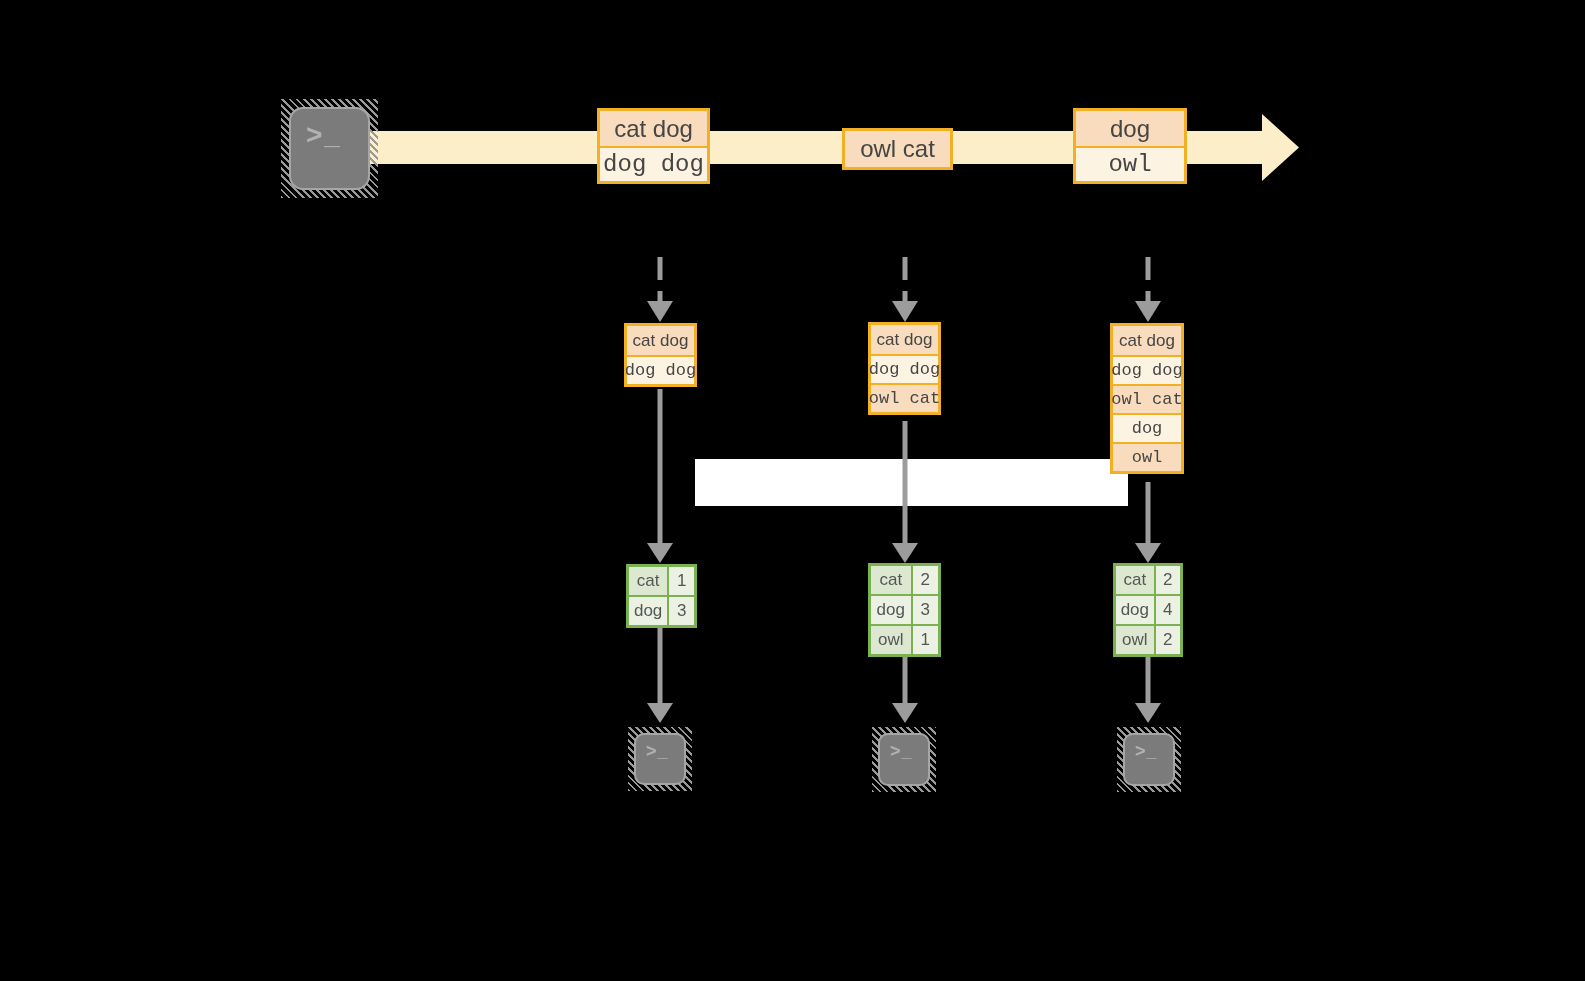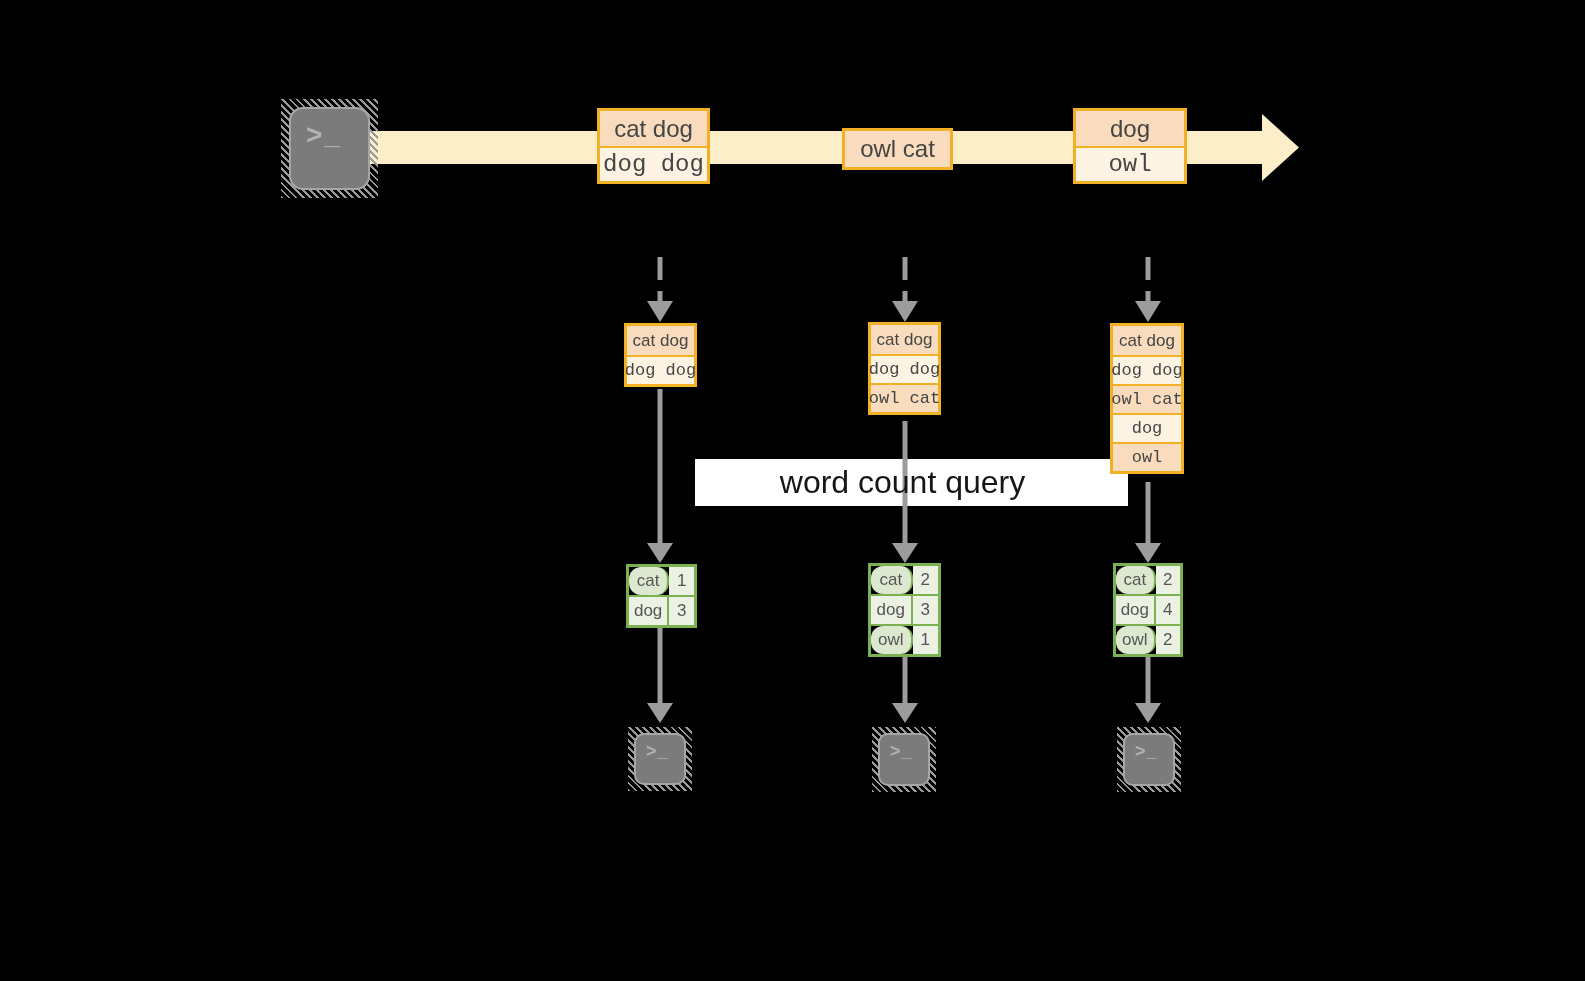--- a/index.html
+++ b/index.html
@@ -28,21 +28,21 @@
   
   .gtable { position:absolute; border:3px solid var(--table-border); display:flex; flex-direction:column; z-index:4; }
   .gtable .row { display:flex; }
   .gtable .row + .row { border-top:2px solid var(--table-border); }
   .gtable .gcell {
     height:28px; display:flex; align-items:center; justify-content:center;
     font-size:17px; color:#565656;
   }
   .gtable .wcell { width:62%; border-right:2px solid var(--table-border); }
   .gtable .ccell { width:38%; }
-  .fill-ga { background:var(--table-fill-dark);border-radius:12px; }
+  .fill-ga { background:var(--table-fill-dark); }
   .fill-gb { background:var(--table-fill-light); }
 
   
   .terminal {
     position:absolute; z-index:4;
     background:repeating-linear-gradient(45deg,#9a9a9a 0 2px, rgba(0,0,0,0) 2px 5px);
   }
   .terminal .inner {
     position:absolute; inset:8px; background:#7b7b7b;
     border:2px solid #a6a6a6; border-radius:14px;
@@ -116,21 +116,20 @@
     <g>
       <line class="gray" x1="905" y1="657" x2="905" y2="704"></line>
       <polygon class="grayhead" points="892,703 918,703 905,723"></polygon>
     </g>
     <g>
       <line class="gray" x1="1148" y1="657" x2="1148" y2="704"></line>
       <polygon class="grayhead" points="1135,703 1161,703 1148,723"></polygon>
     </g>
   </svg>
 
-  <div class="querytext">word count query</div>
 
   <div class="terminal" style="left:281px; top:99px; width:97px; height:99px;">
     <div class="inner">
       <span class="prompt">&gt;_</span>
     </div>
   </div>
 
   <div class="obox stream-box" style="left:597px; top:108px; width:113px;">
     <div class="cell fill-a">cat dog</div>
     <div class="cell fill-b">dog dog</div>

